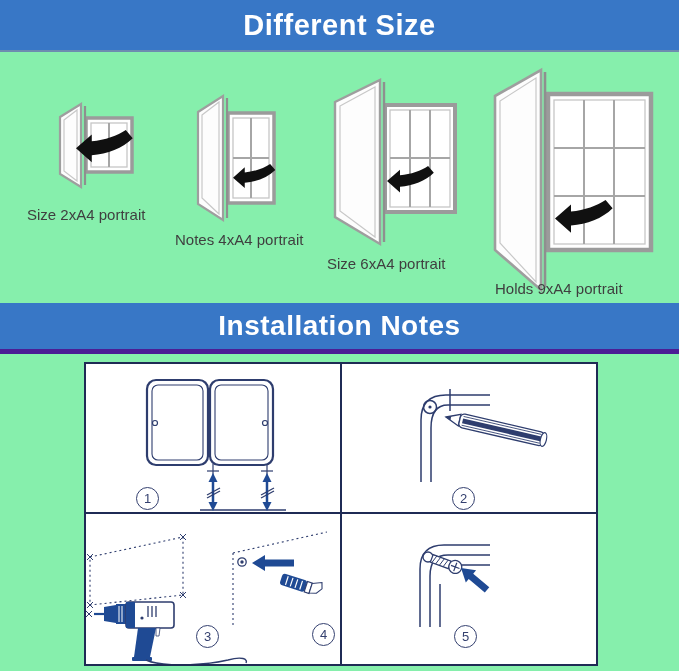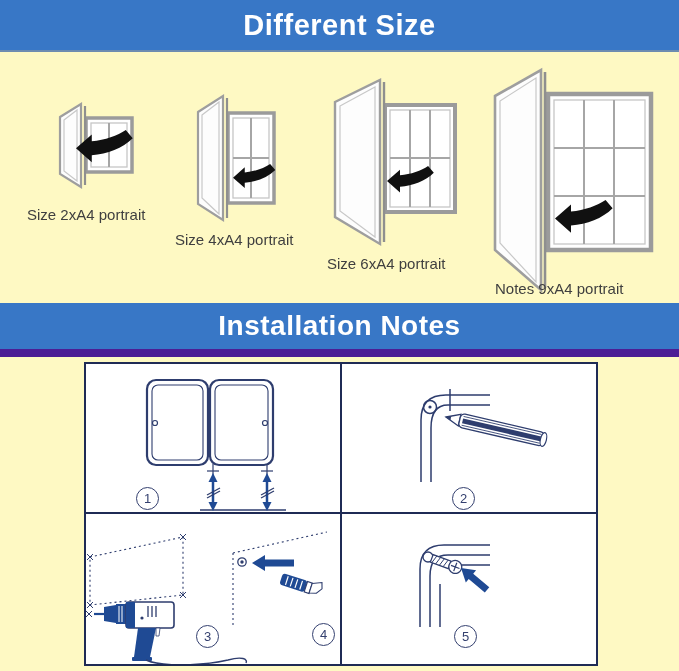--- a/index.html
+++ b/index.html
@@ -1,25 +1,25 @@
 <!DOCTYPE html>
 <html><head>
 <meta charset="utf-8">
 <style>
   html,body{margin:0;padding:0;background:#ffffff;}
   .canvas{
-    position:relative;width:679px;height:671px;background:#fef9c3;
+    position:relative;width:679px;height:671px;background:#86efac;
     font-family:"Liberation Sans",sans-serif;overflow:hidden;
   }
   .banner{
     position:absolute;left:0;width:679px;background:#3877C6;color:#ffffff;
     font-weight:bold;text-align:center;letter-spacing:.5px;
   }
   .banner1{top:0;height:50px;line-height:50px;font-size:29px;border-bottom:2px solid #6d8cb0;}
-  .banner2{top:303px;height:46px;line-height:46px;font-size:28px;border-bottom:8px solid #4c1d95;}
+  .banner2{top:303px;height:46px;line-height:46px;font-size:28px;border-bottom:5px solid #4c1d95;}
   .size-label{position:absolute;font-size:15px;color:#3f3f3f;white-space:nowrap;}
   .fig{position:absolute;}
   .install-grid{
     position:absolute;left:84px;top:362px;width:510px;height:300px;
     border:2px solid #1f2b55;background:#ffffff;
   }
   .divider-v{position:absolute;left:254px;top:0;width:2px;height:300px;background:#1f2b55;}
   .divider-h{position:absolute;left:0;top:148px;width:510px;height:2px;background:#1f2b55;}
   .cell{position:absolute;}
   .step-badge{
@@ -61,21 +61,21 @@
     </g>
     <g>
       <polygon points="20,24 45,8 45,132 20,116" fill="#fdfdfd" stroke="#9e9e9e" stroke-width="2.2"></polygon>
       <polygon points="24,27 41,14 41,126 24,110" fill="none" stroke="#c8c8c8" stroke-width="1.2"></polygon>
       <line x1="49" y1="10" x2="49" y2="130" stroke="#8f8f8f" stroke-width="2.2"></line>
     </g>
     <g transform="translate(55,76) scale(0.47)">
       <path d="M0 29 L25 7 L25 18 C46 16 66 9 79 0 L90 13 C74 29 50 38 25 40 L25 51 Z" fill="#101010"></path>
     </g>
   </svg>
-  <div class="size-label" style="left:175px;top:231px">Size 4xA4 portrait</div>
+  <div class="size-label" style="left:175px;top:231px">Notes 4xA4 portrait</div>
 
   <svg class="fig" style="left:325px;top:72px" width="142" height="185" viewBox="0 0 142 185">
     <g>
       <rect x="60" y="33" width="70" height="107" fill="#ffffff" stroke="#9b9b9b" stroke-width="4"></rect>
       <rect x="65" y="38" width="60" height="97" fill="none" stroke="#c6c6c6" stroke-width="1.3"></rect>
       <line x1="85" y1="38" x2="85" y2="135" stroke="#a6a6a6" stroke-width="2"></line>
       <line x1="105" y1="38" x2="105" y2="135" stroke="#a6a6a6" stroke-width="2"></line>
       <line x1="65" y1="86" x2="125" y2="86" stroke="#a6a6a6" stroke-width="2"></line>
     </g>
     <g>
@@ -100,21 +100,21 @@
     </g>
     <g>
       <polygon points="12,32 58,6 58,226 12,186" fill="#fdfdfd" stroke="#9e9e9e" stroke-width="2.6"></polygon>
       <polygon points="17,37 53,14 53,218 17,179" fill="none" stroke="#c8c8c8" stroke-width="1.2"></polygon>
       <line x1="62" y1="8" x2="62" y2="224" stroke="#8f8f8f" stroke-width="2.6"></line>
     </g>
     <g transform="translate(72,136) scale(0.64)">
       <path d="M0 29 L25 7 L25 18 C46 16 66 9 79 0 L90 13 C74 29 50 38 25 40 L25 51 Z" fill="#101010"></path>
     </g>
   </svg>
-  <div class="size-label" style="left:495px;top:280px">Notes 9xA4 portrait</div>
+  <div class="size-label" style="left:495px;top:280px">Holds 9xA4 portrait</div>
 
   <div class="banner banner2">Installation Notes</div>
 
   <div class="install-grid">
     <div class="divider-v"></div>
     <div class="divider-h"></div>
 
     <svg class="cell" style="left:0;top:0" width="254" height="148" viewBox="0 0 254 148">
       <g stroke="#2E3D6E" fill="none">
         <rect x="61" y="16" width="61" height="85" rx="9" stroke-width="2.2"></rect>

